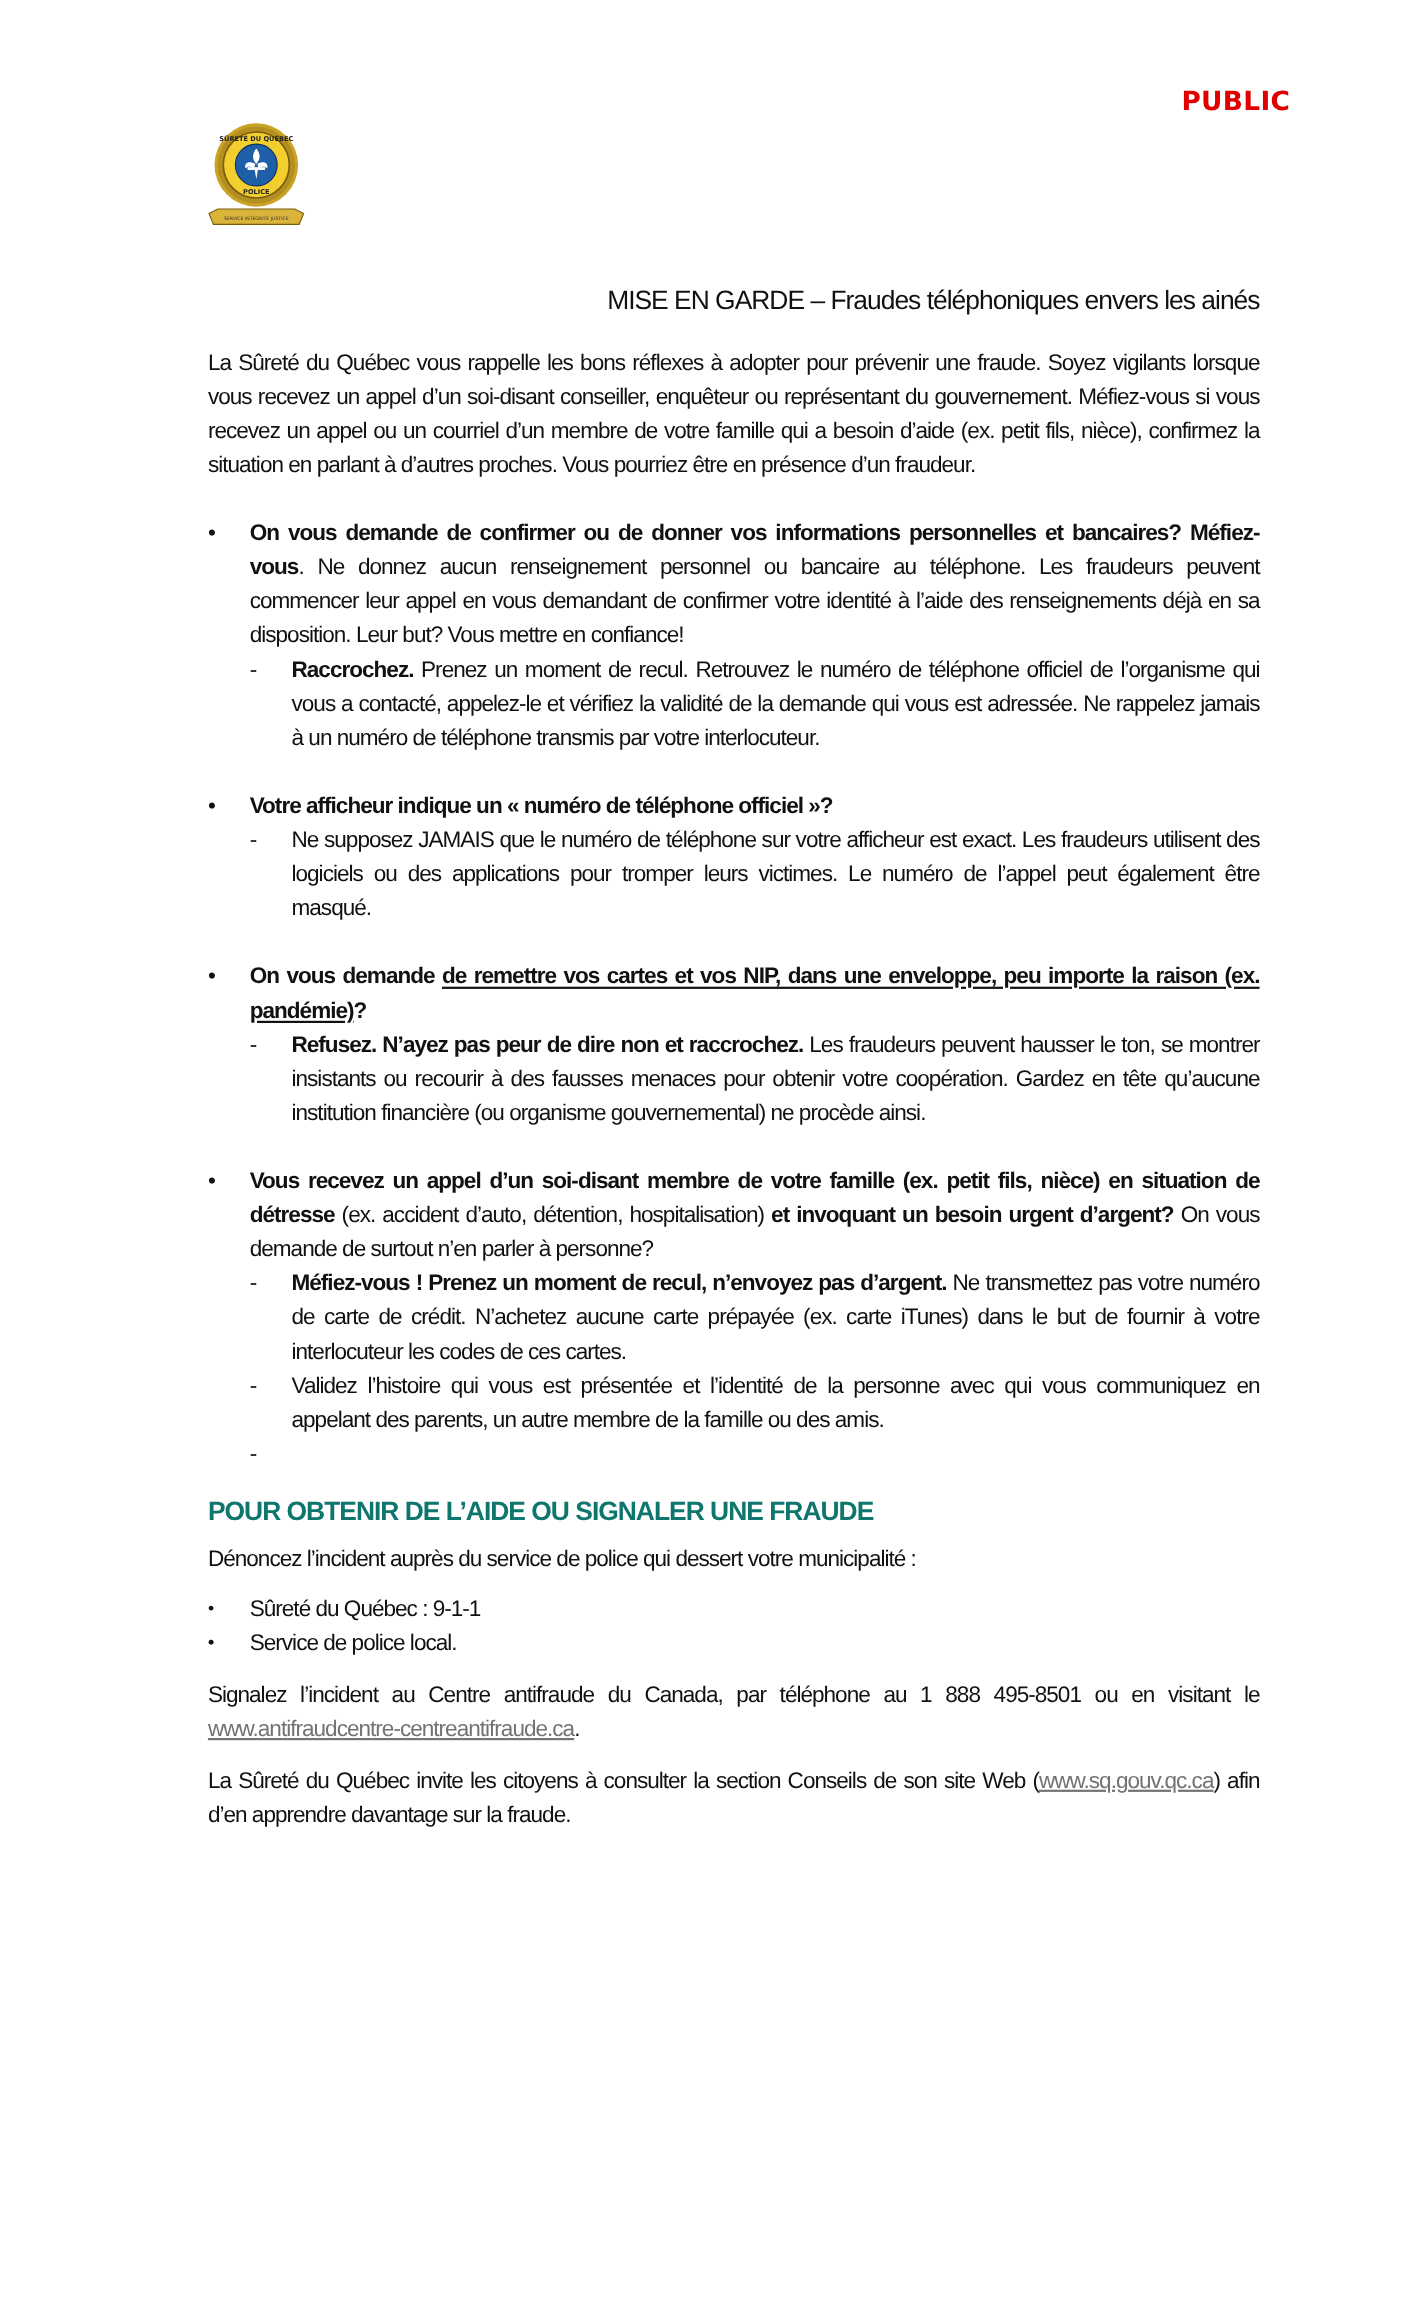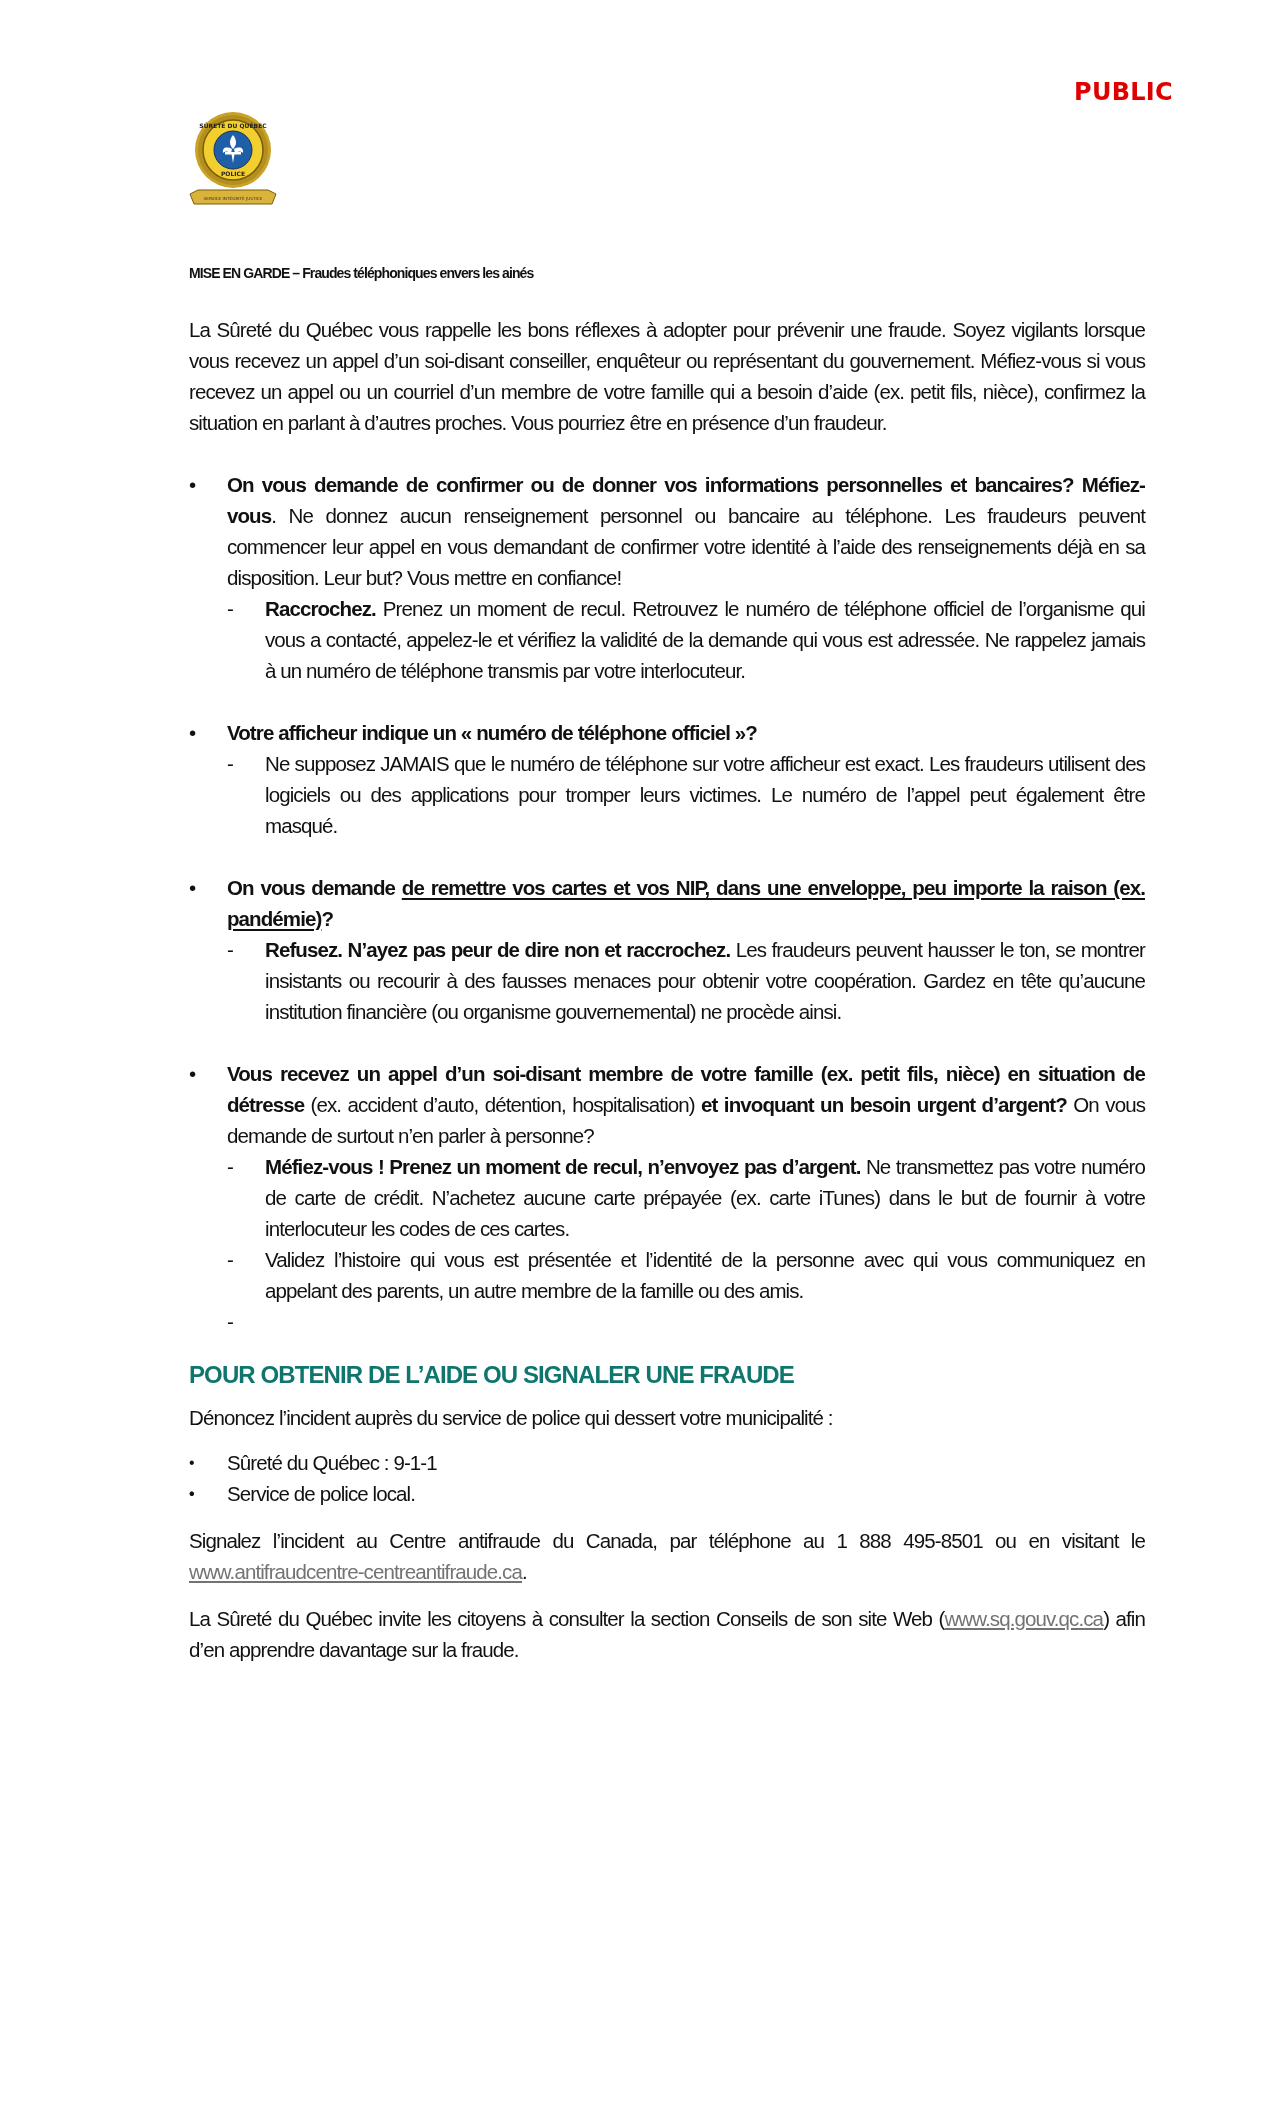--- a/index.html
+++ b/index.html
@@ -4,21 +4,21 @@
 <style>
   html, body { margin: 0; padding: 0; background: #ffffff; }
   body { width: 1276px; height: 2101px; position: relative; overflow: hidden;
          font-family: "Liberation Sans", sans-serif; color: #111; }
   .page { position: absolute; left: 0; top: 0; width: 1276px; height: 2101px; }
   .classification { position: absolute; left: 1058px; top: 78px; color: #e00000;
          font-family: "DejaVu Sans", sans-serif; font-weight: bold; font-size: 24px; letter-spacing: 0.3px; margin-left: 16px; }
   .logo { position: absolute; left: 188px; top: 108px; width: 90px; height: 102px; }
   .content { position: absolute; left: 189px; top: 258px; width: 956px;
          font-size: 20.5px; line-height: 31px; letter-spacing: -0.9px; word-spacing: 0px; }
-  h1.title { margin: 0; font-size: 14px; line-height: 31px; font-weight: bold; letter-spacing: -0.9px; }
+  h1.title { margin: 0; font-size: 24px; line-height: 31px; font-weight: normal; letter-spacing: -0.9px; text-align: right; }
   p { margin: 0; text-align: justify; }
   .intro { margin-top: 25px; }
   .bullets { list-style: none; margin: 0; padding: 0; }
   .bullet { position: relative; padding-left: 38px; text-align: justify; }
   .bullet .dot { position: absolute; left: 0; top: 0; width: 20px; }
   .sub { position: relative; padding-left: 38px; margin-left: 38px; text-align: justify; }
   .sub .dash { position: absolute; left: 0; top: 0; }
   b { font-weight: bold; }
   u { text-decoration: underline; text-decoration-thickness: 1.5px; text-underline-offset: 3px; }
   .red-heading { color: #0f766e; font-weight: bold; font-size: 24px; letter-spacing: -0.9px; margin: 0; line-height: 26px; }

